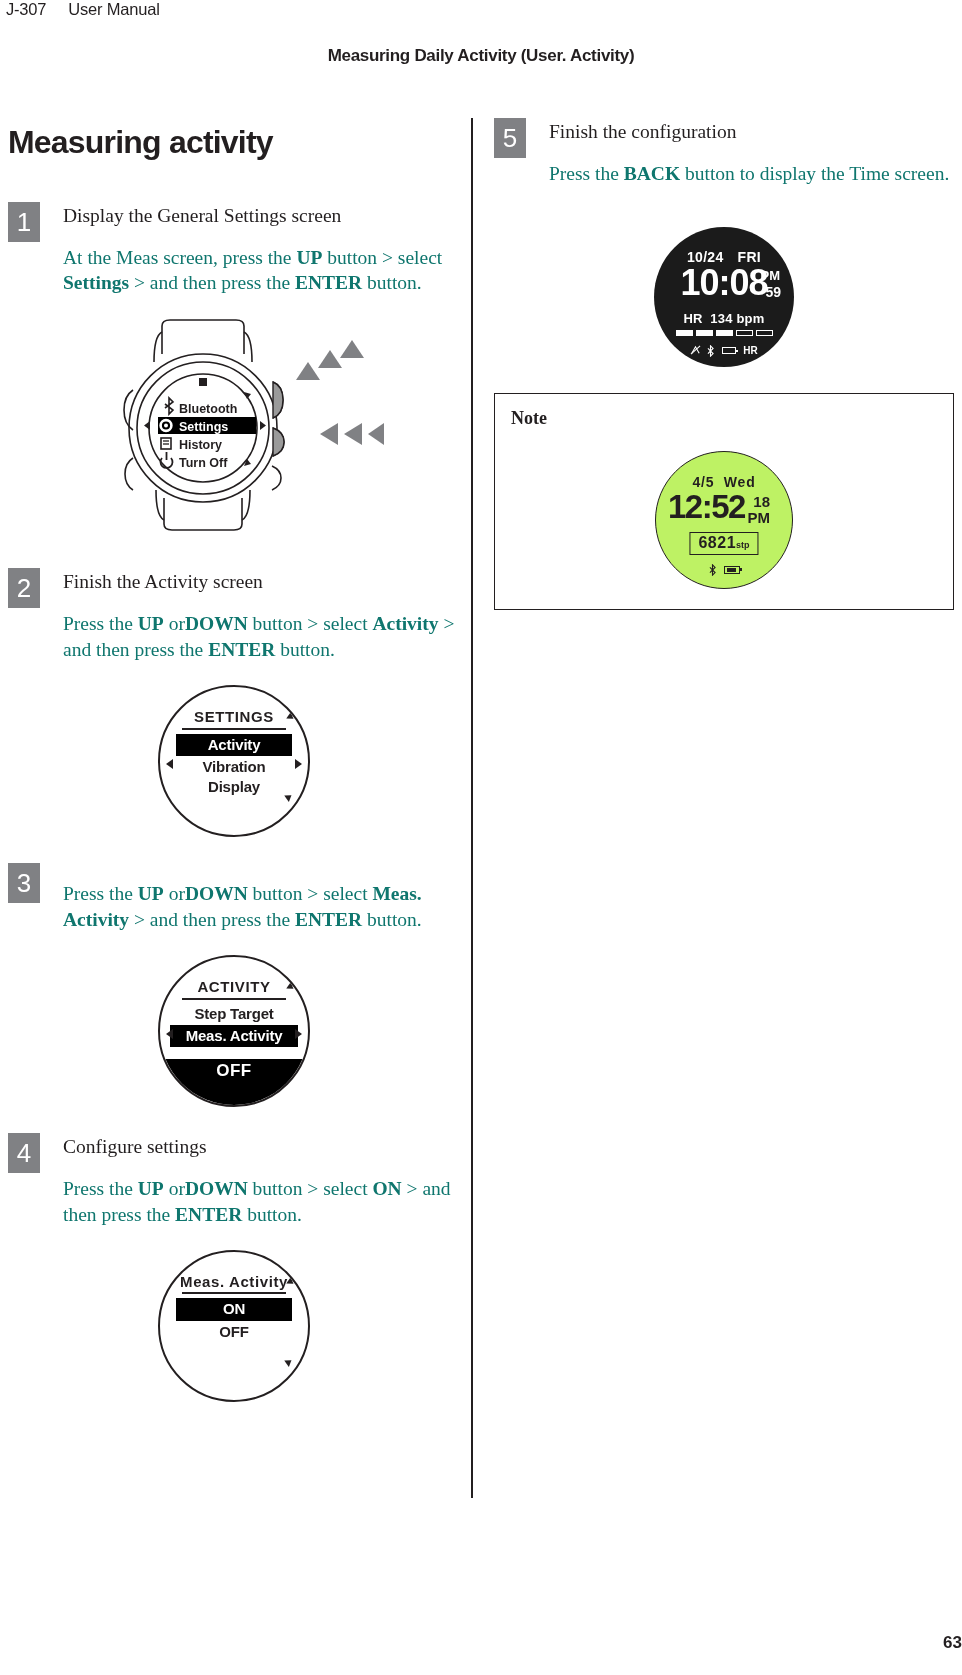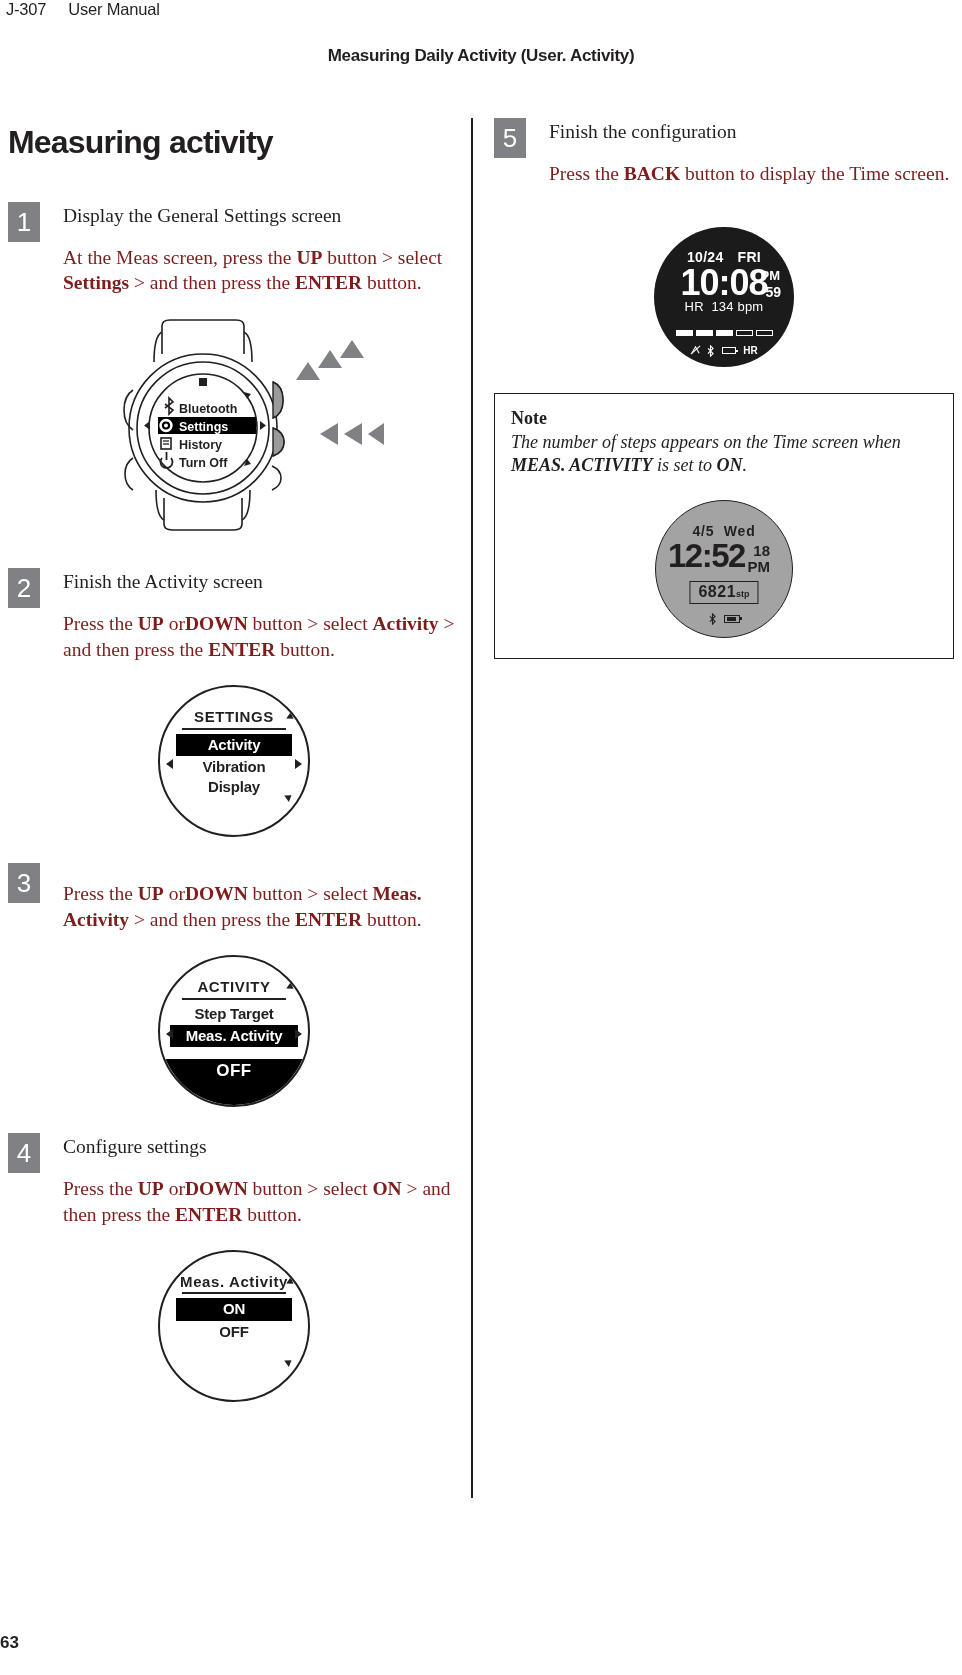--- a/index.html
+++ b/index.html
@@ -101,21 +101,21 @@
     padding-top: 2px;
   }
   .step-head {
     font-size: 19.5px;
     line-height: 1.28;
     color: #231f20;
   }
   .step-text {
     font-size: 19.5px;
     line-height: 1.33;
-    color: #7f1d1d;
+    color: #0f766e;
     margin-top: 16px;
   }
   .step-text b { font-weight: bold; }
 
   
   .figure {
     text-align: center;
     margin: 22px 0 26px 0;
   }
   .fig-inline { display: inline-block; position: relative; }
@@ -253,24 +253,24 @@
   .wf-sec {
     position: absolute;
     right: 13px; top: 58px;
     font-size: 14px;
     font-weight: bold;
     line-height: 1;
     text-align: right;
   }
   .wf-hr {
     position: absolute;
-    top: 72px; left: 0; right: 0;
+    top: 84px; left: 0; right: 0;
     text-align: center;
     font-size: 13px;
-    font-weight: normal;
+    font-weight: bold;
     letter-spacing: 0.2px;
   }
   .wf-segbar {
     position: absolute;
     top: 103px; left: 0; right: 0;
     display: flex;
     justify-content: center;
     gap: 3px;
   }
   .seg {
@@ -303,21 +303,21 @@
     width: 2px; height: 2.5px;
     background: #ffffff;
   }
 
   
   .watchface-lite {
     width: 138px;
     height: 138px;
     border-radius: 50%;
     border: 1.6px solid #231f20;
-    background: #a3a3a3;
+    background: #bef264;
     color: #231f20;
     position: relative;
     margin: 0 auto;
     font-family: "Liberation Sans", sans-serif;
     overflow: hidden;
   }
   .wl-top {
     position: absolute;
     top: 22px; left: 0; right: 0;
     text-align: center;
@@ -406,21 +406,21 @@
     color: #231f20;
   }
   .note-text b { font-weight: bold; font-style: italic; }
   .note-fig { margin-top: 22px; text-align: center; }
 
   
   .page-footer {
     position: absolute;
     bottom: 22px;
     left: 0; right: 0;
-    text-align: left;
+    text-align: right;
     font-family: "Liberation Sans", sans-serif;
     font-weight: bold;
     font-size: 17px;
     color: #231f20;
   }
 </style>
 </head>
 <body>
 
 <div class="page-header">
@@ -615,21 +615,20 @@
             <path d="M2 4 L8 10 L5 13 L5 1 L8 4 L2 10" fill="none" stroke="#ffffff" stroke-width="1.3"></path>
           </svg>
           <span class="mini-batt"></span>
           <span style="font-weight:bold;letter-spacing:0">HR</span>
         </div>
       </div>
     </div>
 
     <div class="note-box">
       <div class="note-title">Note</div>
-      <div class="note-text"><span>The number of steps appears on the Time screen when </span><b>MEAS. ACTIVITY</b><span> is set to </span><b>ON</b><span>.</span></div>
 
       <div class="note-fig">
         <div class="watchface-lite">
           <div class="wl-top">
             <span>4/5</span>&nbsp;&nbsp;<span>Wed</span>
           </div>
           <div class="wl-time">12:52</div>
           <div class="wl-sec">18</div>
           <div class="wl-ampm">PM</div>
           <div class="wl-steps">

